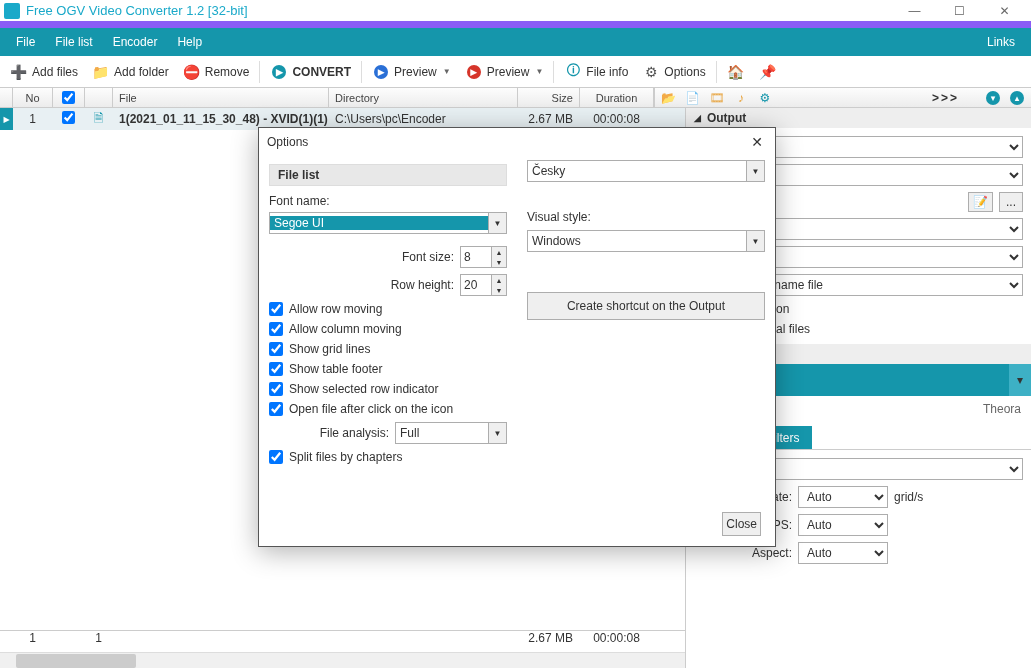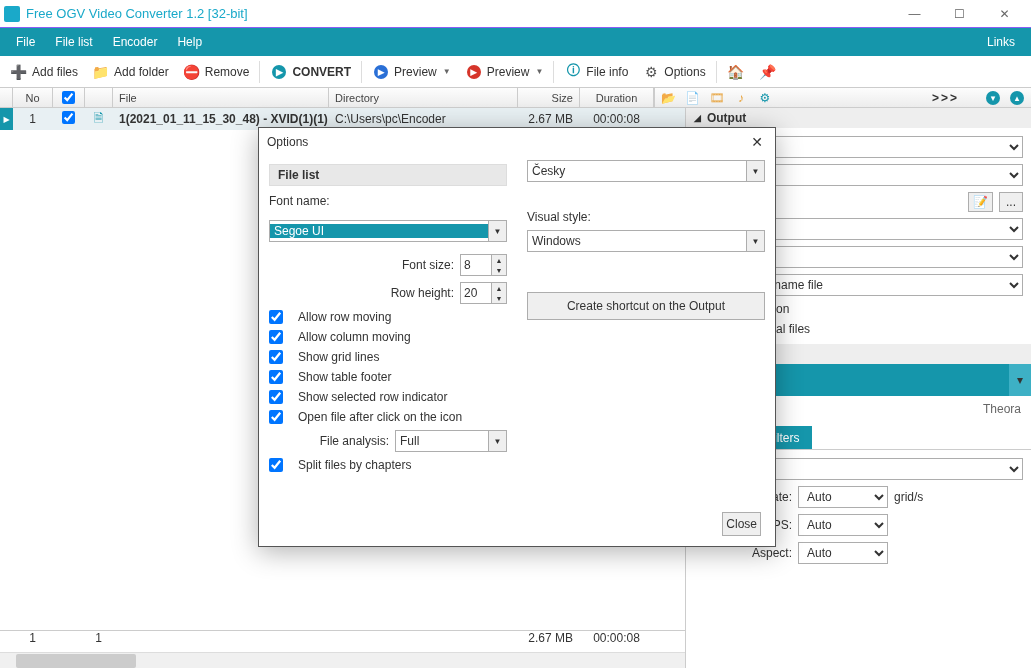--- a/index.html
+++ b/index.html
@@ -1,17 +1,17 @@
 <!DOCTYPE html>
 <html><head>
 <meta charset="utf-8">
 <style>
 *{box-sizing:border-box;margin:0;padding:0;font-family:"Segoe UI",Tahoma,sans-serif;font-size:12px;color:#333}
 body{background:#fff;width:1031px;height:669px;overflow:hidden;position:relative}
-.titlebar{height:28px;background:#fff;display:flex;align-items:center;padding:0 4px;border-bottom:1px solid #8b5cf6}
+.titlebar{height:28px;background:#fff;display:flex;align-items:center;padding:0 4px;border-bottom:7px solid #8b5cf6}
 .titlebar .app-icon{width:16px;height:16px;background:#1aa9c9;margin-right:6px;border-radius:2px}
 .titlebar .title{color:#1aa9c9;font-size:13px;flex:1}
 .tb-btn{width:45px;height:28px;display:flex;align-items:center;justify-content:center;color:#666}
 .menubar{height:28px;background:#1596ab;display:flex;align-items:center;padding:0 6px}
 .menubar .m{color:#fff;padding:0 10px;height:100%;display:flex;align-items:center;cursor:pointer}
 .menubar .spacer{flex:1}
 .toolbar{height:32px;background:#fff;border-bottom:1px solid #ccc;display:flex;align-items:center;padding:0 4px;gap:2px}
 .tbb{display:flex;align-items:center;gap:4px;padding:3px 6px;border-radius:3px;cursor:pointer}
 .tbb .ico{width:18px;height:18px;display:flex;align-items:center;justify-content:center;font-size:14px}
 .tbb.convert{color:#1596ab;font-weight:600}
@@ -53,21 +53,21 @@
 .frm-row{display:flex;align-items:center;margin:6px 0;gap:6px}
 .frm-row label{text-align:right}
 .combo{border:1px solid #adadad;height:22px;display:flex;align-items:center;background:#fff}
 .combo .val{flex:1;padding:0 4px}
 .combo.hl .val{background:#1596ab;color:#fff}
 .combo .ar{width:18px;height:100%;background:#efefef;border-left:1px solid #adadad;display:flex;align-items:center;justify-content:center;font-size:8px}
 .spin{display:flex}
 .spin input{width:32px;height:22px;border:1px solid #adadad;text-align:left;padding:0 3px}
 .spin .btns{display:flex;flex-direction:column;border:1px solid #adadad;border-left:none}
 .spin .btns div{height:10px;width:14px;font-size:7px;display:flex;align-items:center;justify-content:center;background:#efefef;cursor:pointer}
-.chk{display:flex;align-items:center;gap:15px;margin:6px 0}
+.chk{display:flex;align-items:center;gap:6px;margin:6px 0}
 .chk input{width:14px;height:14px}
 .btn{border:1px solid #adadad;background:#efefef;padding:4px 3px;cursor:pointer}
 .dlg-footer{position:absolute;bottom:10px;right:14px}
 .circle{width:14px;height:14px;border-radius:50%;display:inline-flex;align-items:center;justify-content:center;font-size:9px;color:#fff}
 </style>
 </head>
 <body>
 
 <div class="titlebar">
   <div class="app-icon"></div>
@@ -263,21 +263,21 @@
 </div>
 
 <div class="dialog">
   <div class="dlg-title">
     <span>Options</span>
     <span class="x">✕</span>
   </div>
   <div class="dlg-body">
     <div class="dlg-col">
       <div class="group-title">File list</div>
-      <div style="margin-bottom:12px">Font name:</div>
+      <div style="margin-bottom:4px">Font name:</div>
       <div class="combo hl" style="width:100%">
         <div class="val">Segoe UI</div>
           <div class="ar">▼</div>
       </div>
       <div class="frm-row" style="justify-content:flex-end;margin-top:12px">
         <label>Font size:</label>
         <div class="spin">
             <input value="8" style="">
             <div class="btns">
               <div>▲</div>

